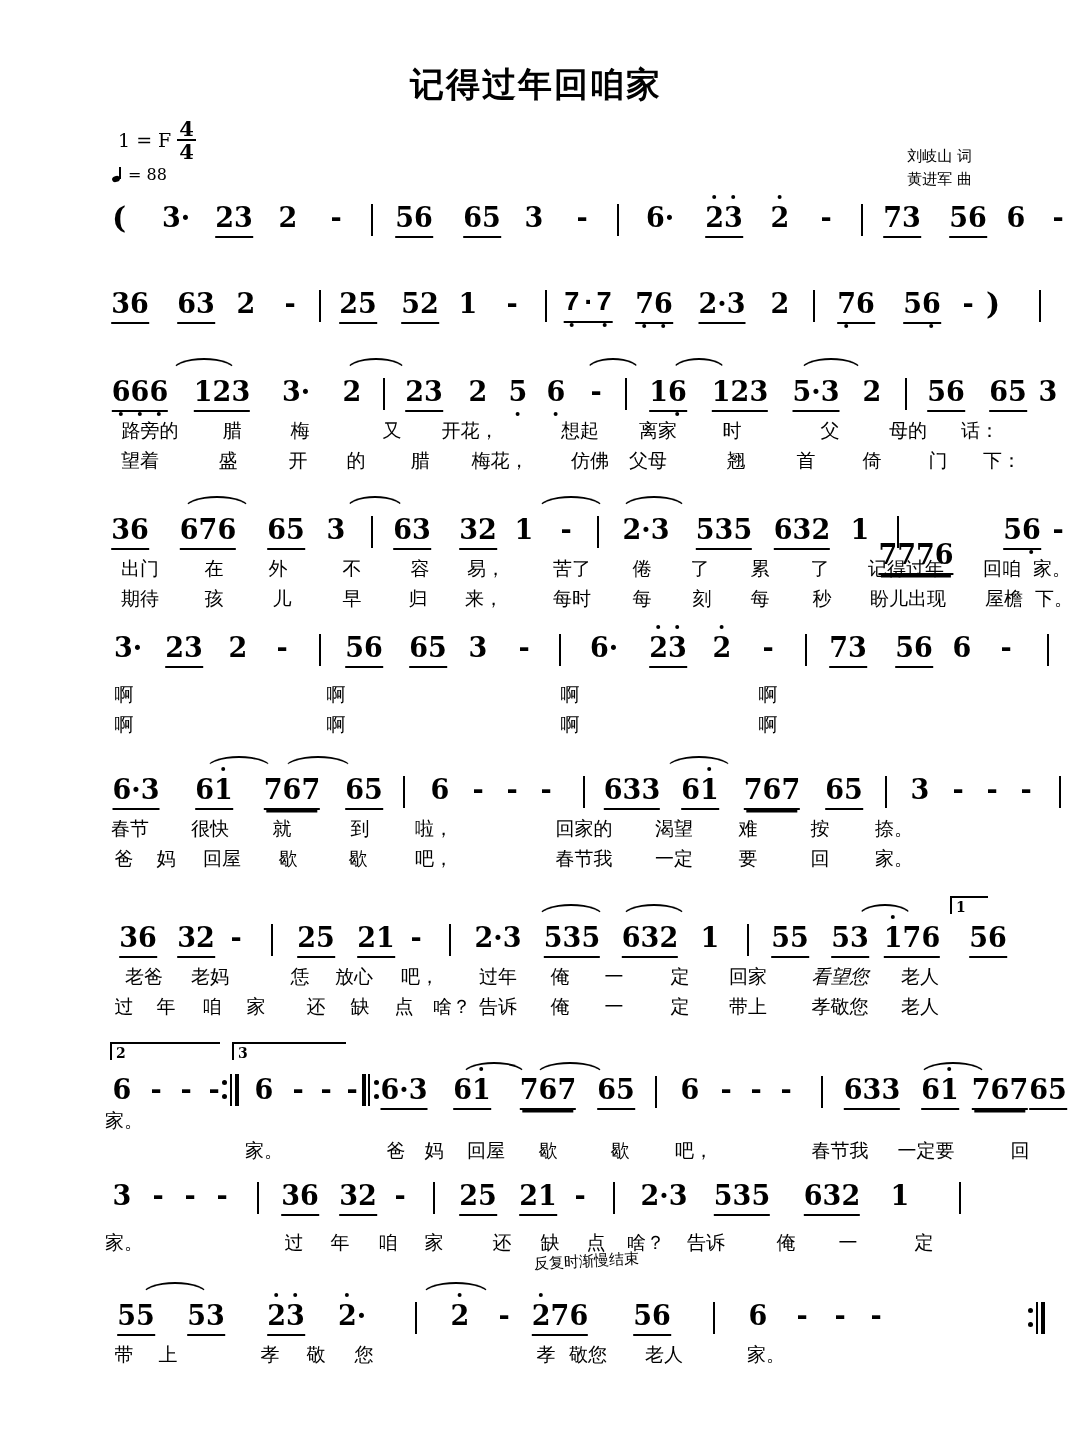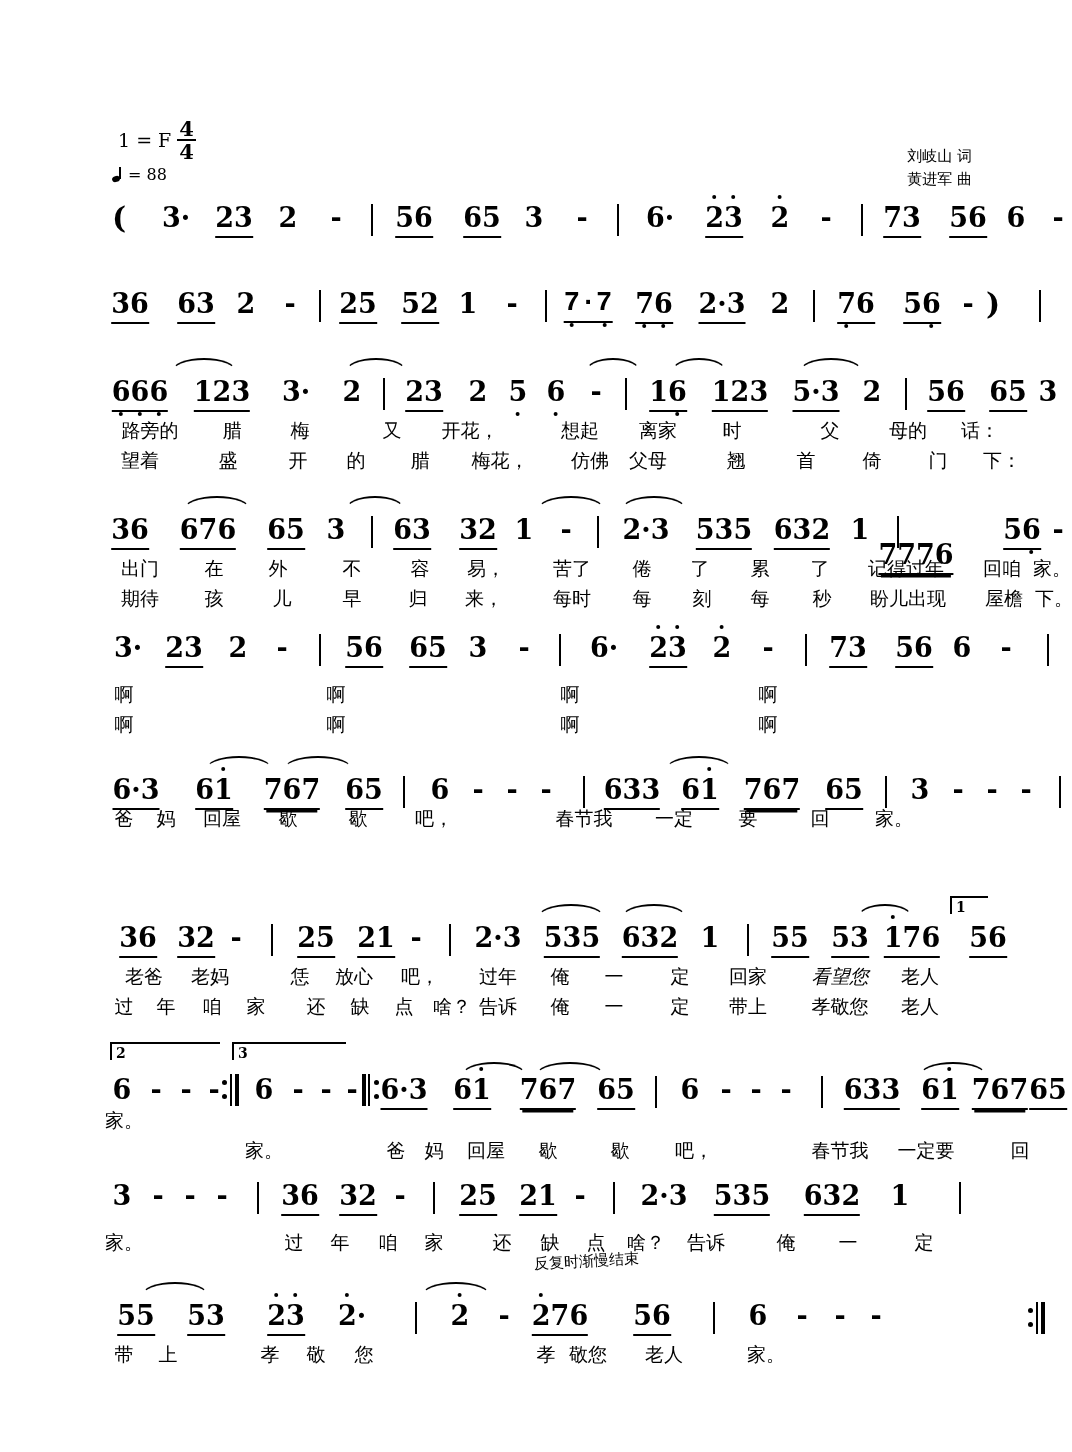--- a/index.html
+++ b/index.html
@@ -193,20 +193,21 @@
     position: absolute;
     font-size: 15px;
     font-family: "DejaVu Sans", sans-serif;
   }
 </style>
 </head>
 <body>
 
 <div class="sheet">
 
+  <div class="title">记得过年回咱家</div>
 
   <div class="keysig">
     <span>1 = F</span>
     <span class="frac">
       <span class="num">4</span>
       <span class="den">4</span>
     </span>
   </div>
 
   <div class="tempo">
@@ -440,20 +441,32 @@
       <span class="tok u1" style="left:632px; top:14px;"><span class="n">6</span><span class="n">3</span><span class="n">3</span></span>
       <span class="tok u1" style="left:700px; top:14px;"><span class="n">6</span><span class="n dotup">1</span></span>
       <span class="tok u2" style="left:772px; top:14px;"><span class="n">7</span><span class="n">6</span><span class="n">7</span></span>
       <span class="tok u1" style="left:844px; top:14px;"><span class="n">6</span><span class="n">5</span></span>
       <span class="bar" style="left:886px; top:16px;"></span>
       <span class="tok" style="left:920px; top:14px;"><span class="n">3</span></span>
       <span class="tok" style="left:958px; top:14px;"><span class="n">-</span></span>
       <span class="tok" style="left:992px; top:14px;"><span class="n">-</span></span>
       <span class="tok" style="left:1026px; top:14px;"><span class="n">-</span></span>
       <span class="bar" style="left:1060px; top:16px;"></span>
+    </div>
+    <div class="lyric-row" style="margin-top:10px;">
+      <span class="ly" style="left:130px;">春节</span>
+      <span class="ly" style="left:210px;">很快</span>
+      <span class="ly" style="left:282px;">就</span>
+      <span class="ly" style="left:360px;">到</span>
+      <span class="ly" style="left:434px;">啦，</span>
+      <span class="ly" style="left:584px;">回家的</span>
+      <span class="ly" style="left:674px;">渴望</span>
+      <span class="ly" style="left:748px;">难</span>
+      <span class="ly" style="left:820px;">按</span>
+      <span class="ly" style="left:894px;">捺。</span>
     </div>
     <div class="lyric-row">
       <span class="ly" style="left:124px;">爸</span>
       <span class="ly" style="left:166px;">妈</span>
       <span class="ly" style="left:222px;">回屋</span>
       <span class="ly" style="left:288px;">歇</span>
       <span class="ly" style="left:358px;">歇</span>
       <span class="ly" style="left:434px;">吧，</span>
       <span class="ly" style="left:584px;">春节我</span>
       <span class="ly" style="left:674px;">一定</span>

